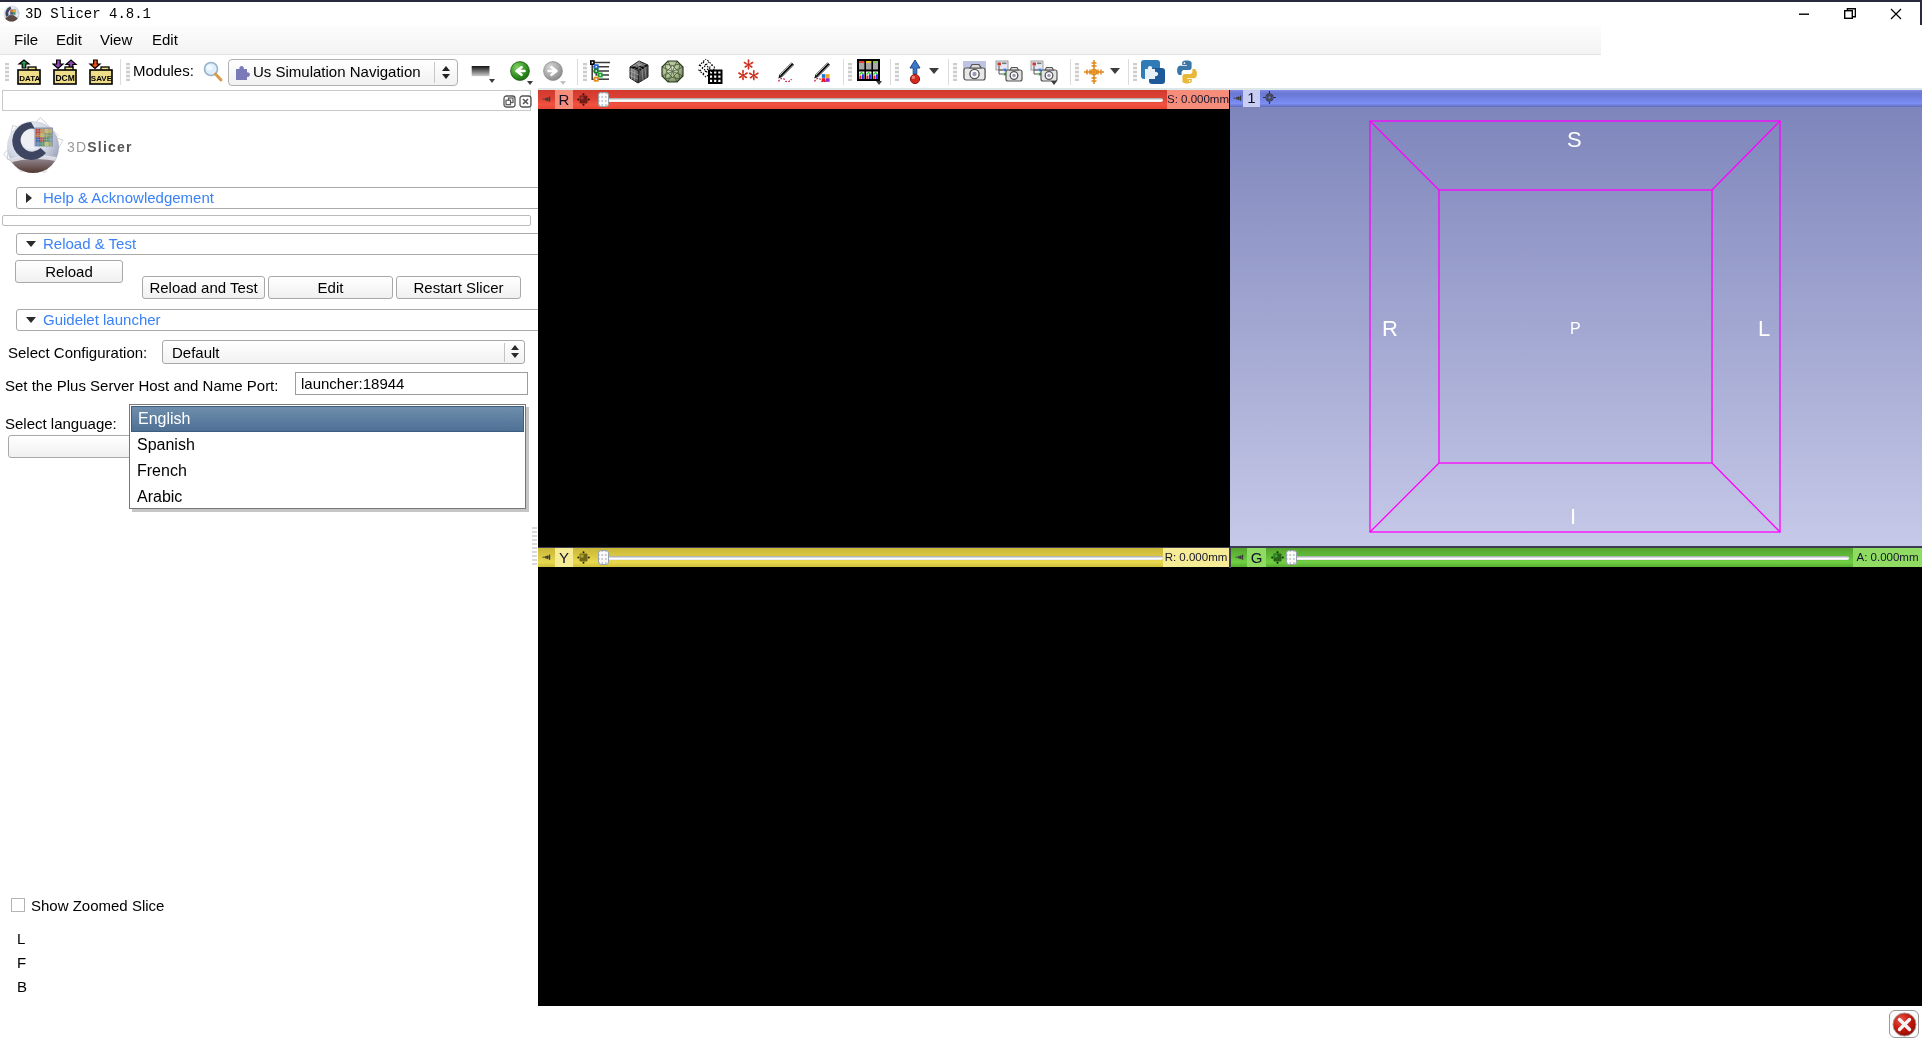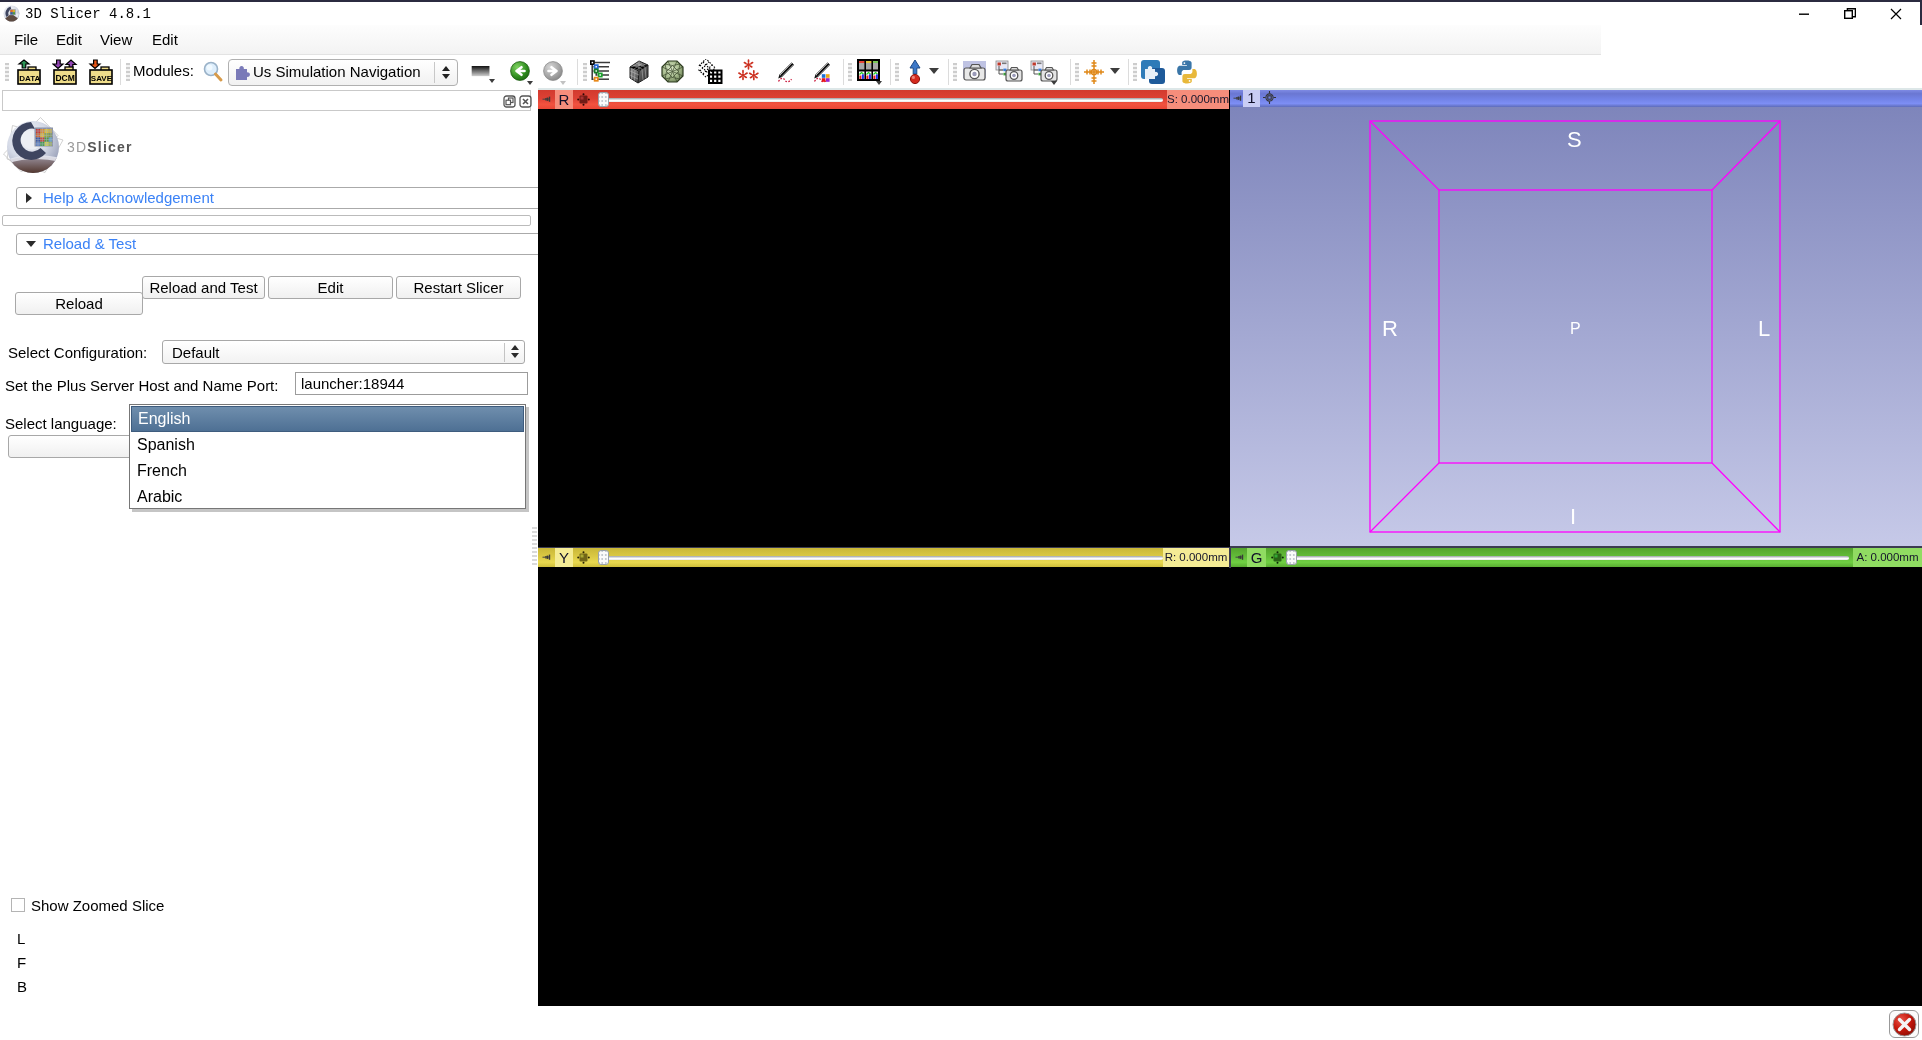--- a/index.html
+++ b/index.html
@@ -479,24 +479,28 @@
 
   <div class="secheader" style="top:99px">
     <div class="arrow arr-r"></div>
       <span class="txt">Help &amp; Acknowledgement</span>
   </div>
   <div class="abs" style="left:2px;top:127px;width:529px;height:11px;border:1px solid #bbb;border-radius:2px"></div>
   <div class="secheader" style="top:145px">
     <div class="arrow arr-d"></div>
       <span class="txt">Reload &amp; Test</span>
   </div>
-  <div class="pbtn" style="left:15px;top:204px;width:128px">Reload</div>
+  <div class="pbtn" style="left:15px;top:172px;width:108px">Reload</div>
   <div class="pbtn" style="left:142px;top:188px;width:123px">Reload and Test</div>
   <div class="pbtn" style="left:268px;top:188px;width:125px">Edit</div>
   <div class="pbtn" style="left:396px;top:188px;width:125px">Restart Slicer</div>
+  <div class="secheader" style="top:221px">
+    <div class="arrow arr-d"></div>
+      <span class="txt">Guidelet launcher</span>
+  </div>
   <span class="plabel" style="left:8px;top:256px">Select Configuration:</span>
   <div class="combo" style="left:162px;top:252px;width:363px">
     <span class="ctext">Default</span>
     <div class="spindiv"></div>
     <div class="spin">
         <div class="up"></div>
         <div class="dn"></div>
       </div>
   </div>
   <span class="plabel" style="left:5px;top:289px">Set the Plus Server Host and Name Port:</span>

